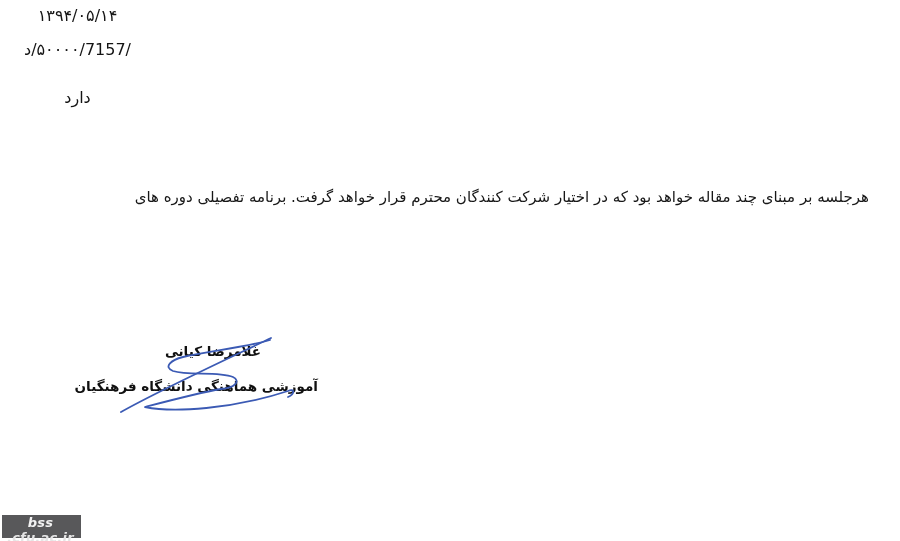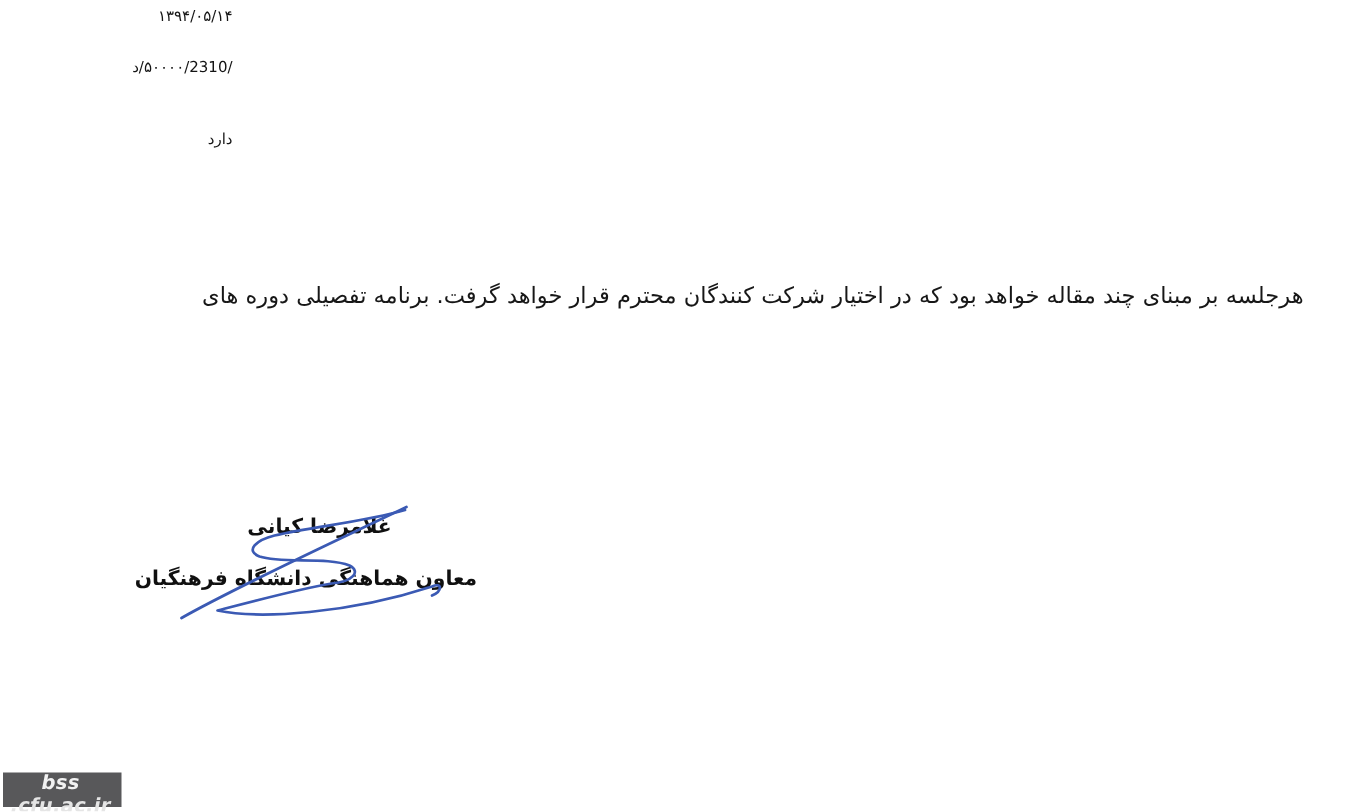--- a/index.html
+++ b/index.html
@@ -15,22 +15,22 @@
     background: #ffffff;
     overflow: hidden;
     font-family: "DejaVu Sans", "Liberation Sans", sans-serif;
     color: #1b1b1b;
   }
   
   .meta-line {
     position: absolute;
     left: 0;
     width: 155px;
-    text-align: right;
-    font-size: 10px;
+    text-align: center;
+    font-size: 16px;
     color: #141414;
     white-space: nowrap;
   }
   .meta-date { top: 6px; }
   .meta-number {
     top: 40px;
     direction: ltr;
     unicode-bidi: bidi-override; 
   }
   .meta-date { direction: ltr; unicode-bidi: bidi-override; }
@@ -96,28 +96,28 @@
     white-space: nowrap;
     flex-direction: column;
   }
 </style>
 </head>
 <body>
 
 <div class="page">
 
   <div class="meta-line meta-date">۱۳۹۴/۰۵/۱۴</div>
-  <div class="meta-line meta-number">د/۵۰۰۰۰/2310/</div>
+  <div class="meta-line meta-number">د/۵۰۰۰۰/7157/</div>
   <div class="meta-line meta-attachment">دارد</div>
 
   <div class="body-line body-line-1" dir="rtl">هرجلسه بر مبنای چند مقاله خواهد بود که در اختیار شرکت کنندگان محترم قرار خواهد گرفت. برنامه تفصیلی دوره های</div>
 
   <div class="sig-block">
     <div class="sig-name" dir="rtl">غلامرضا کیانی</div>
-    <div class="sig-title" dir="rtl">معاون هماهنگی دانشگاه فرهنگیان</div>
+    <div class="sig-title" dir="rtl">آموزشی هماهنگی دانشگاه فرهنگیان</div>
   </div>
 
   <svg class="sig-ink" viewBox="0 0 240 90" fill="none" stroke="#3b5ab4" stroke-width="1.8" stroke-linecap="round" stroke-linejoin="round">
     <path d="M 18 81 C 55 60, 120 30, 168 7"></path>
     <path d="M 167 9
              C 140 17, 105 20, 80 26
              C 68 29, 60 36, 70 40
              C 85 45, 115 40, 130 46
              C 138 50, 132 57, 118 58
              C 95 62, 65 70, 42 76

